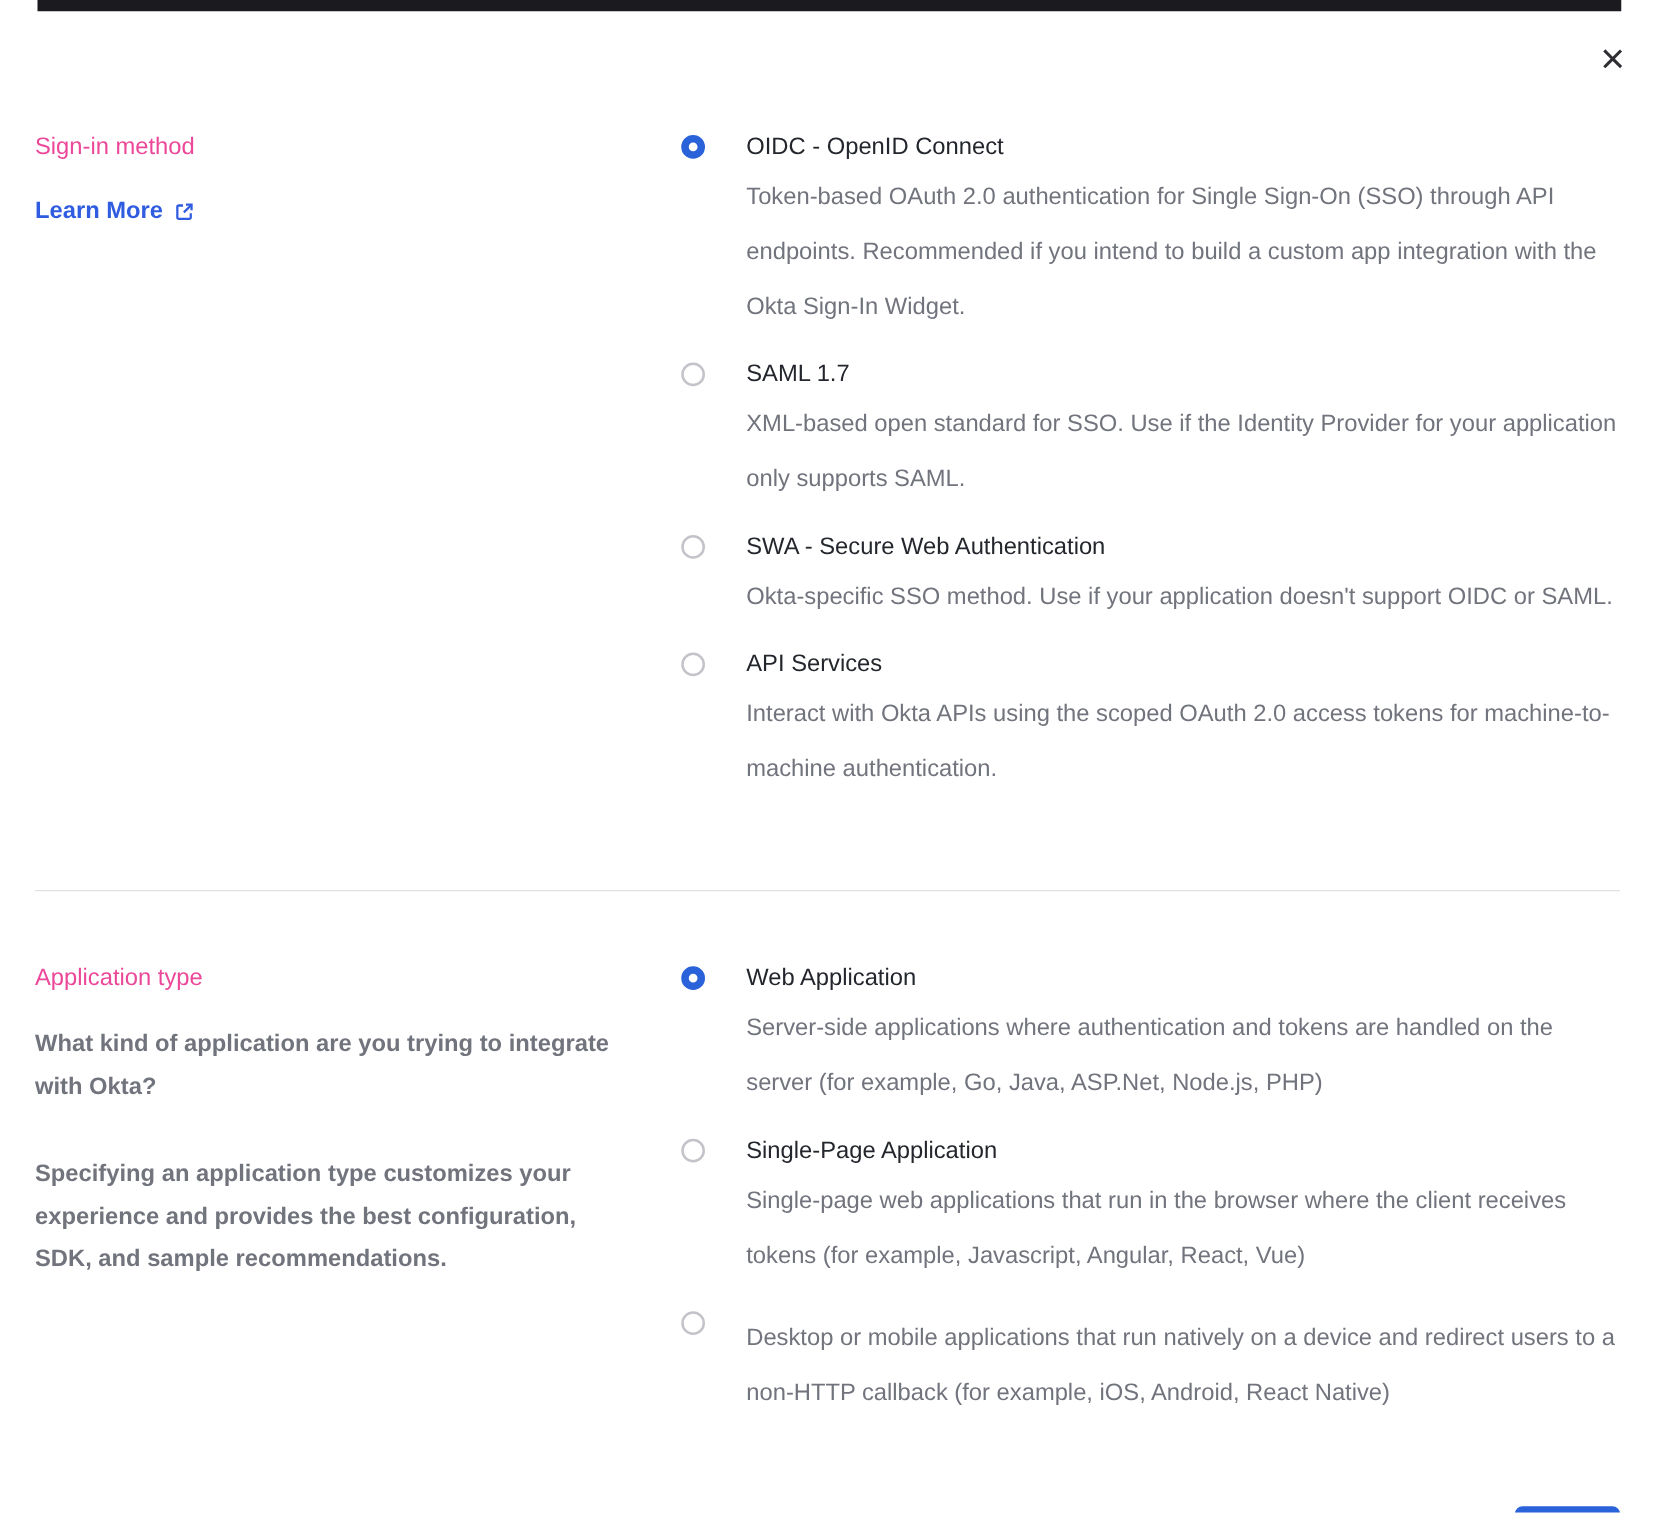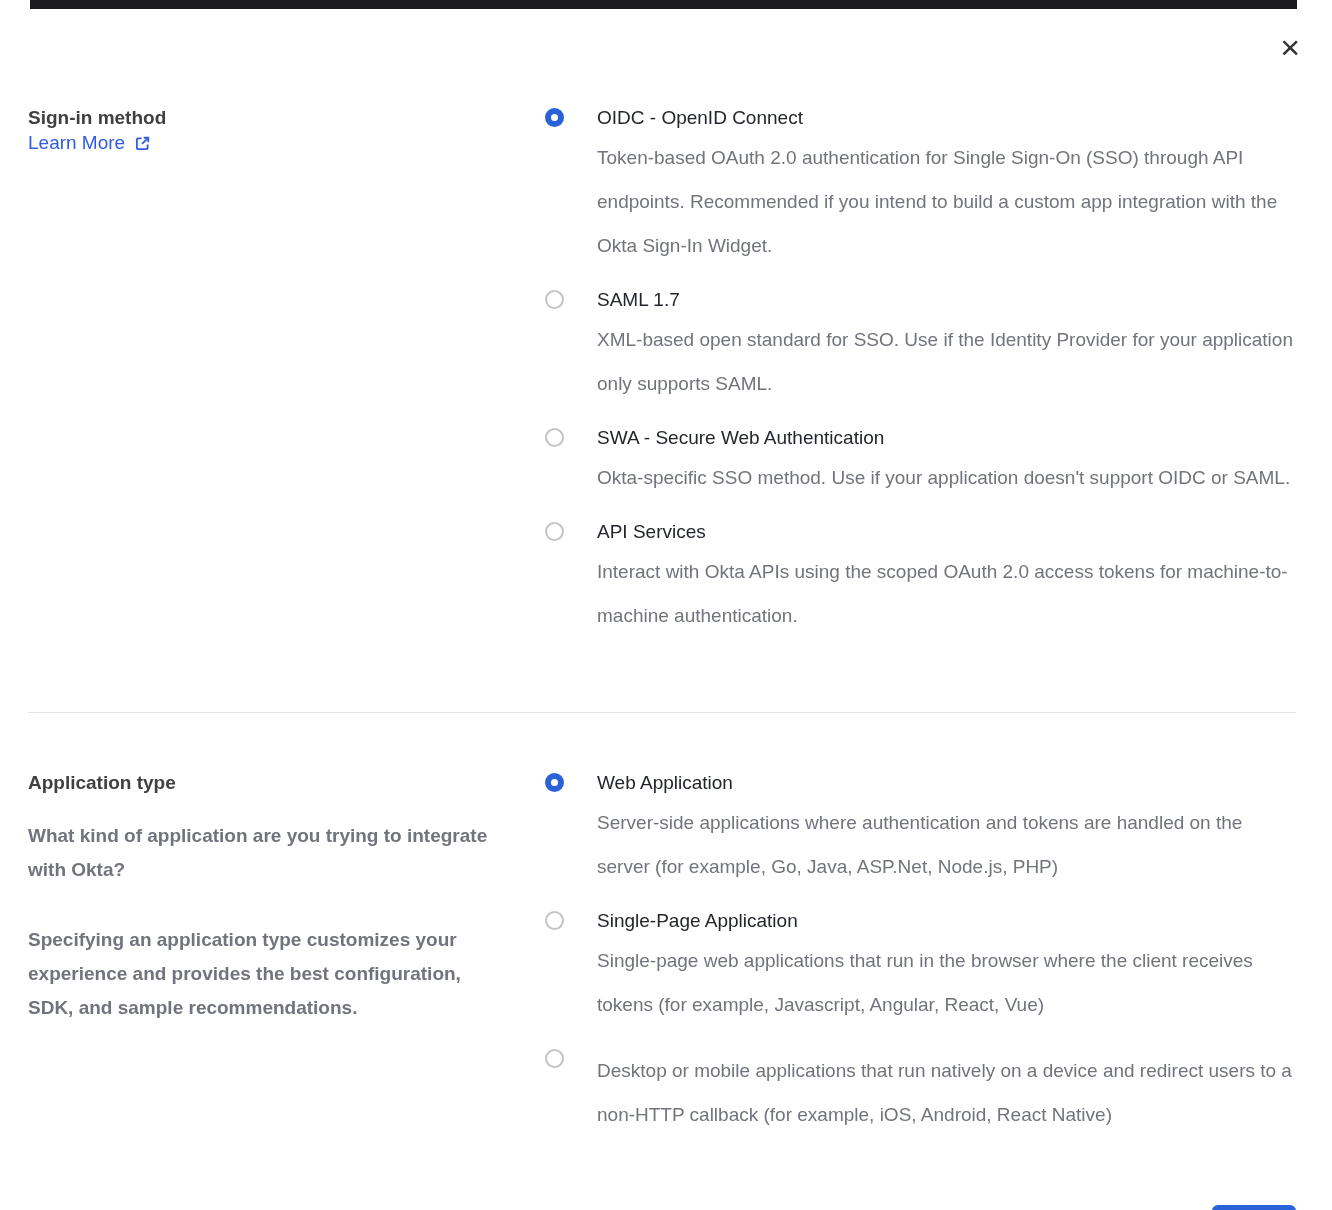--- a/index.html
+++ b/index.html
@@ -19,24 +19,24 @@
 
   .close-btn{position:absolute;top:30px;right:32px;font-size:34px;line-height:34px;
     color:#2e2e33;cursor:pointer;font-weight:400;background:none;border:none;}
 
   .dialog-title{font-size:32px;font-weight:700;letter-spacing:-0.3px;color:#1d1d21;}
 
   .section{display:grid;grid-template-columns:517px 1fr;align-items:start;}
   .section.signin{margin-top:44px;}
   .section.apptype{margin-top:56px;}
 
-  .section-label{font-size:19px;font-weight:700;color:#404040;line-height:28px;}
+  .section-label{font-size:19px;font-weight:400;color:#ec4899;line-height:28px;}
 
-  .learn-more{display:inline-flex;align-items:center;gap:9px;
-    color:var(--link-blue);font-size:19px;font-weight:400;text-decoration:none;cursor:pointer;}
+  .learn-more{margin-top:26px;display:inline-flex;align-items:center;gap:9px;
+    color:var(--link-blue);font-size:19px;font-weight:700;text-decoration:none;cursor:pointer;}
   .learn-more svg{display:block;}
 
   .left-desc{font-size:19px;color:var(--text-gray);line-height:34px;max-width:480px;font-weight:bold;}
   .left-desc.first{margin-top:22px;}
   .left-desc.second{margin-top:36px;}
 
   .option{display:flex;gap:33px;margin-bottom:18px;}
   .radio{width:19px;height:19px;border-radius:50%;flex:none;margin-top:4px;background:#fff;cursor:pointer;}
   .radio.on{border:6px solid var(--accent-blue);}
   .radio.off{border:2px solid #c3c3ca;}

